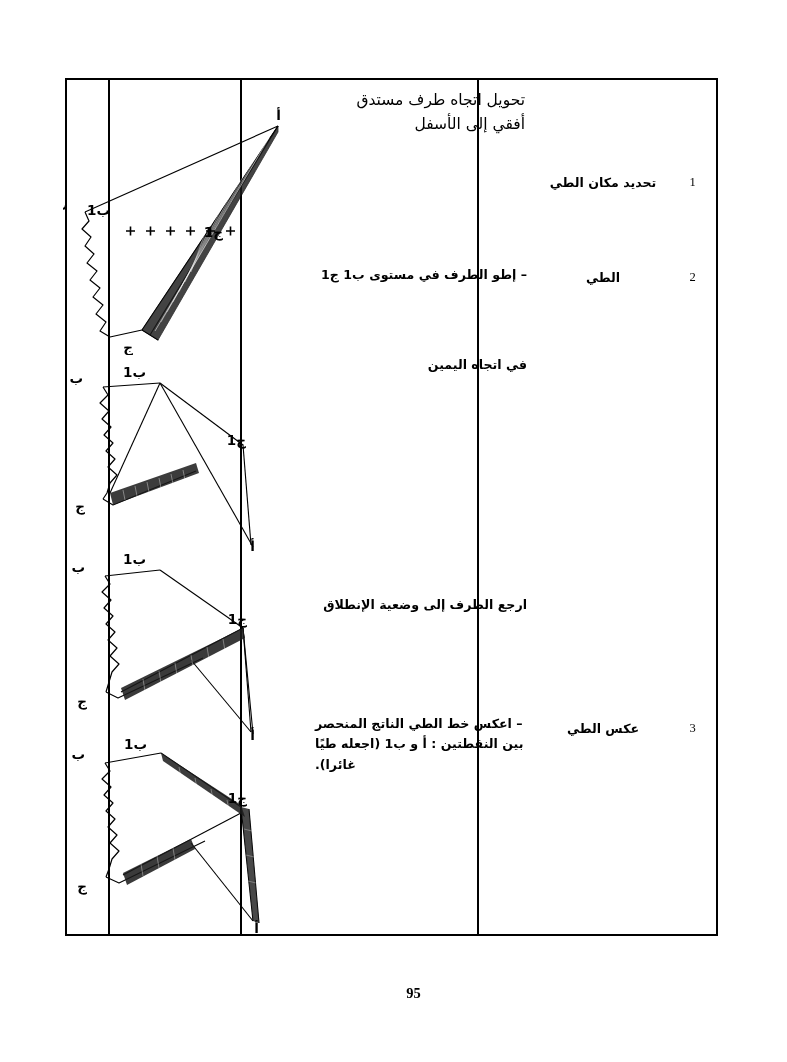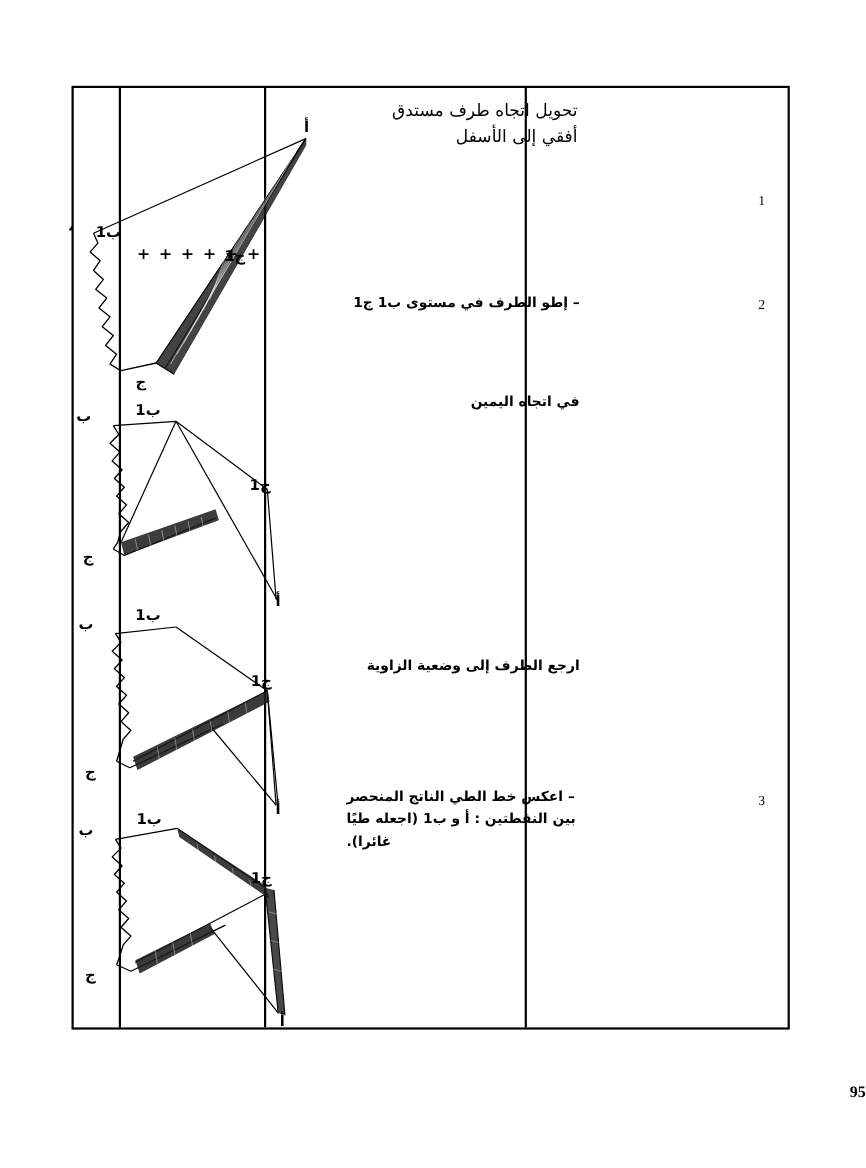--- a/index.html
+++ b/index.html
@@ -112,20 +112,21 @@
     width: 237px;
   }
   .diagram svg { display: block; }
 
   
   #page-number {
     position: absolute;
     left: 0;
     right: 0;
     top: 985px;
+    text-align: center;
     font-size: 14.5px;
     font-weight: bold;
     font-family: "Liberation Serif", serif;
     padding-left: 40px;
   }
 </style>
 </head>
 <body>
 
 <div class="scan-edge" id="scan-edge-a"></div>
@@ -137,32 +138,37 @@
   <div class="col-rule" id="rule-diagrams"></div>
   <div class="col-rule" id="rule-stage"></div>
   <div class="col-rule" id="rule-number"></div>
 
   <div class="col" id="col-number">
     <div class="row-number" style="top:95px;">1</div>
     <div class="row-number" style="top:190px;">2</div>
     <div class="row-number" style="top:641px;">3</div>
   </div>
 
+  <div class="col" id="col-stage">
+    <div class="stage-label" style="top:95px;">تحديد مكان الطي</div>
+    <div class="stage-label" style="top:190px;">الطي</div>
+    <div class="stage-label" style="top:641px;">عكس الطي</div>
+  </div>
 
   <div class="col" id="col-steps">
 
     <div class="heading-block">
       <div class="hl1">تحويل اتجاه طرف مستدق</div>
       <div class="hl2">أفقي إلى الأسفل</div>
     </div>
 
 
     <div class="step-text" style="top:185px;">– إطو الطرف في مستوى ب1 ج1</div>
     <div class="step-text" style="top:275px;">في اتجاه اليمين</div>
-    <div class="step-text" style="top:515px;">ارجع الطرف إلى وضعية الزاوية</div>
+    <div class="step-text" style="top:515px;">ارجع الطرف إلى وضعية الإنطلاق</div>
 
     <div class="step-text justify" style="top:634px;">– اعكس خط الطي الناتج المنحصر بين النقطتين : أ و ب1 (اجعله طيًا غائرا).</div>
   </div>
 
   <div class="col" id="col-diagrams">
 
     <div class="diagram" style="top:10px;">
       <svg width="237" height="265" viewBox="0 0 237 265">
         <g fill="none" stroke="#000" stroke-width="1.1" stroke-linejoin="round">
 

